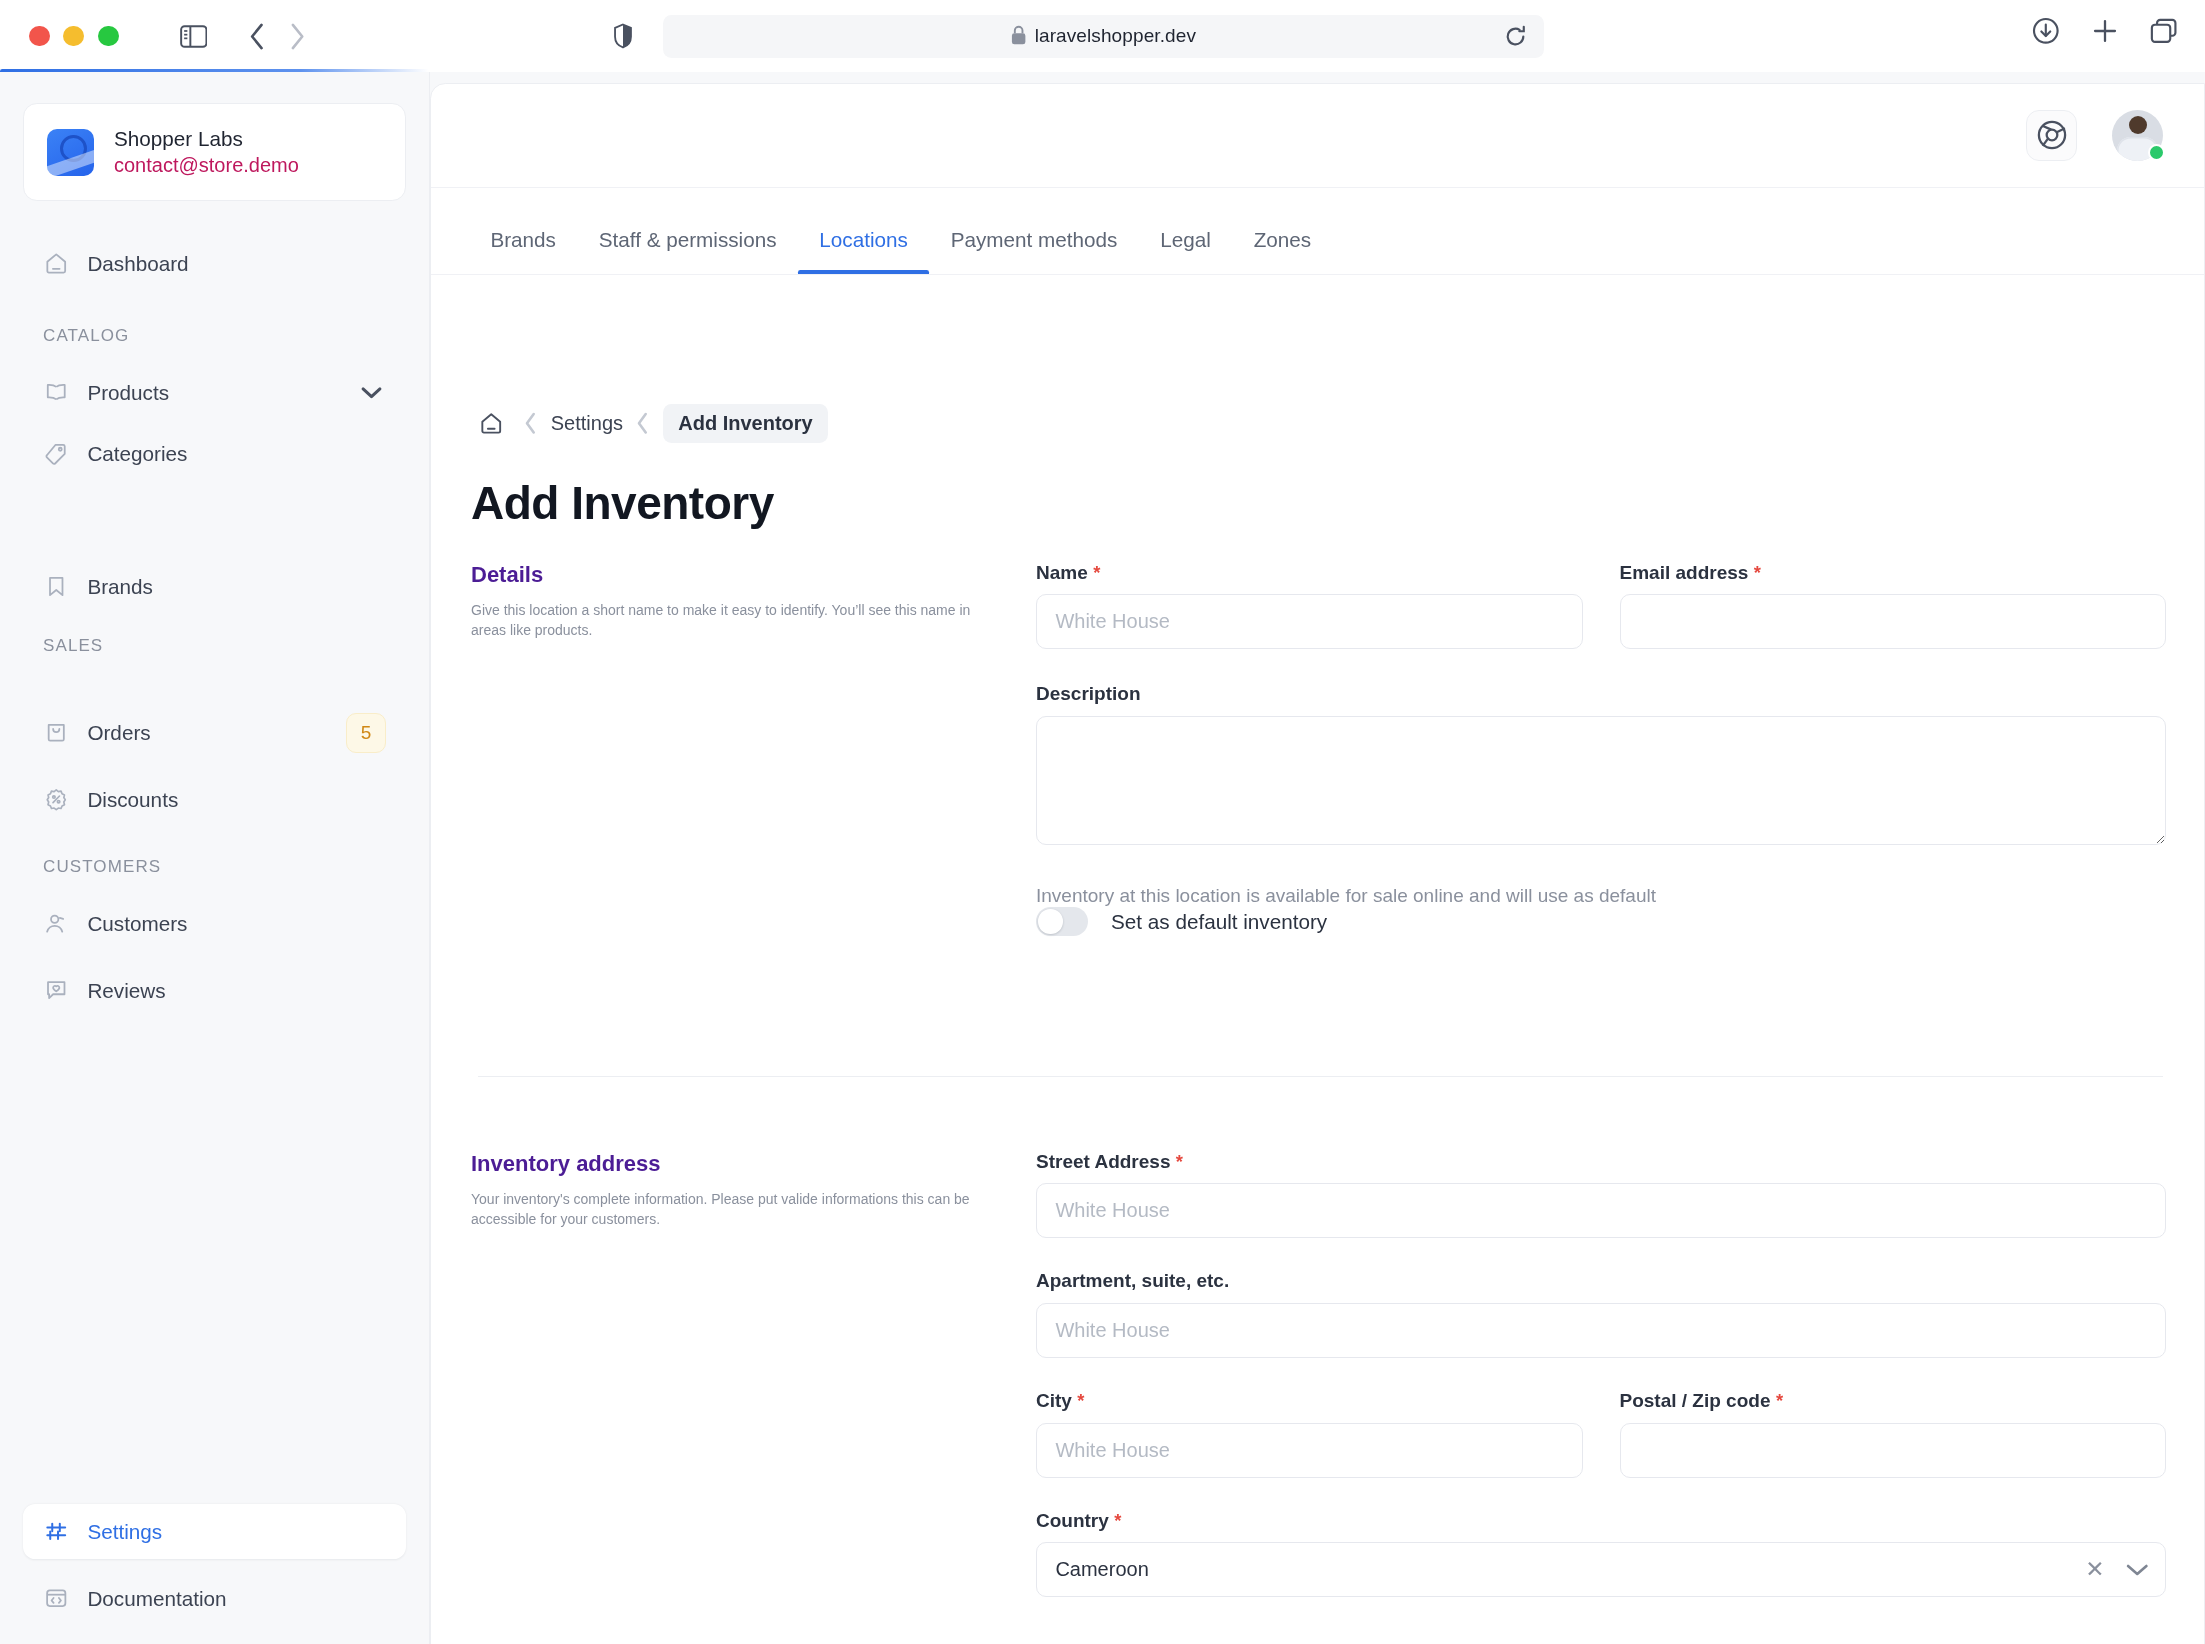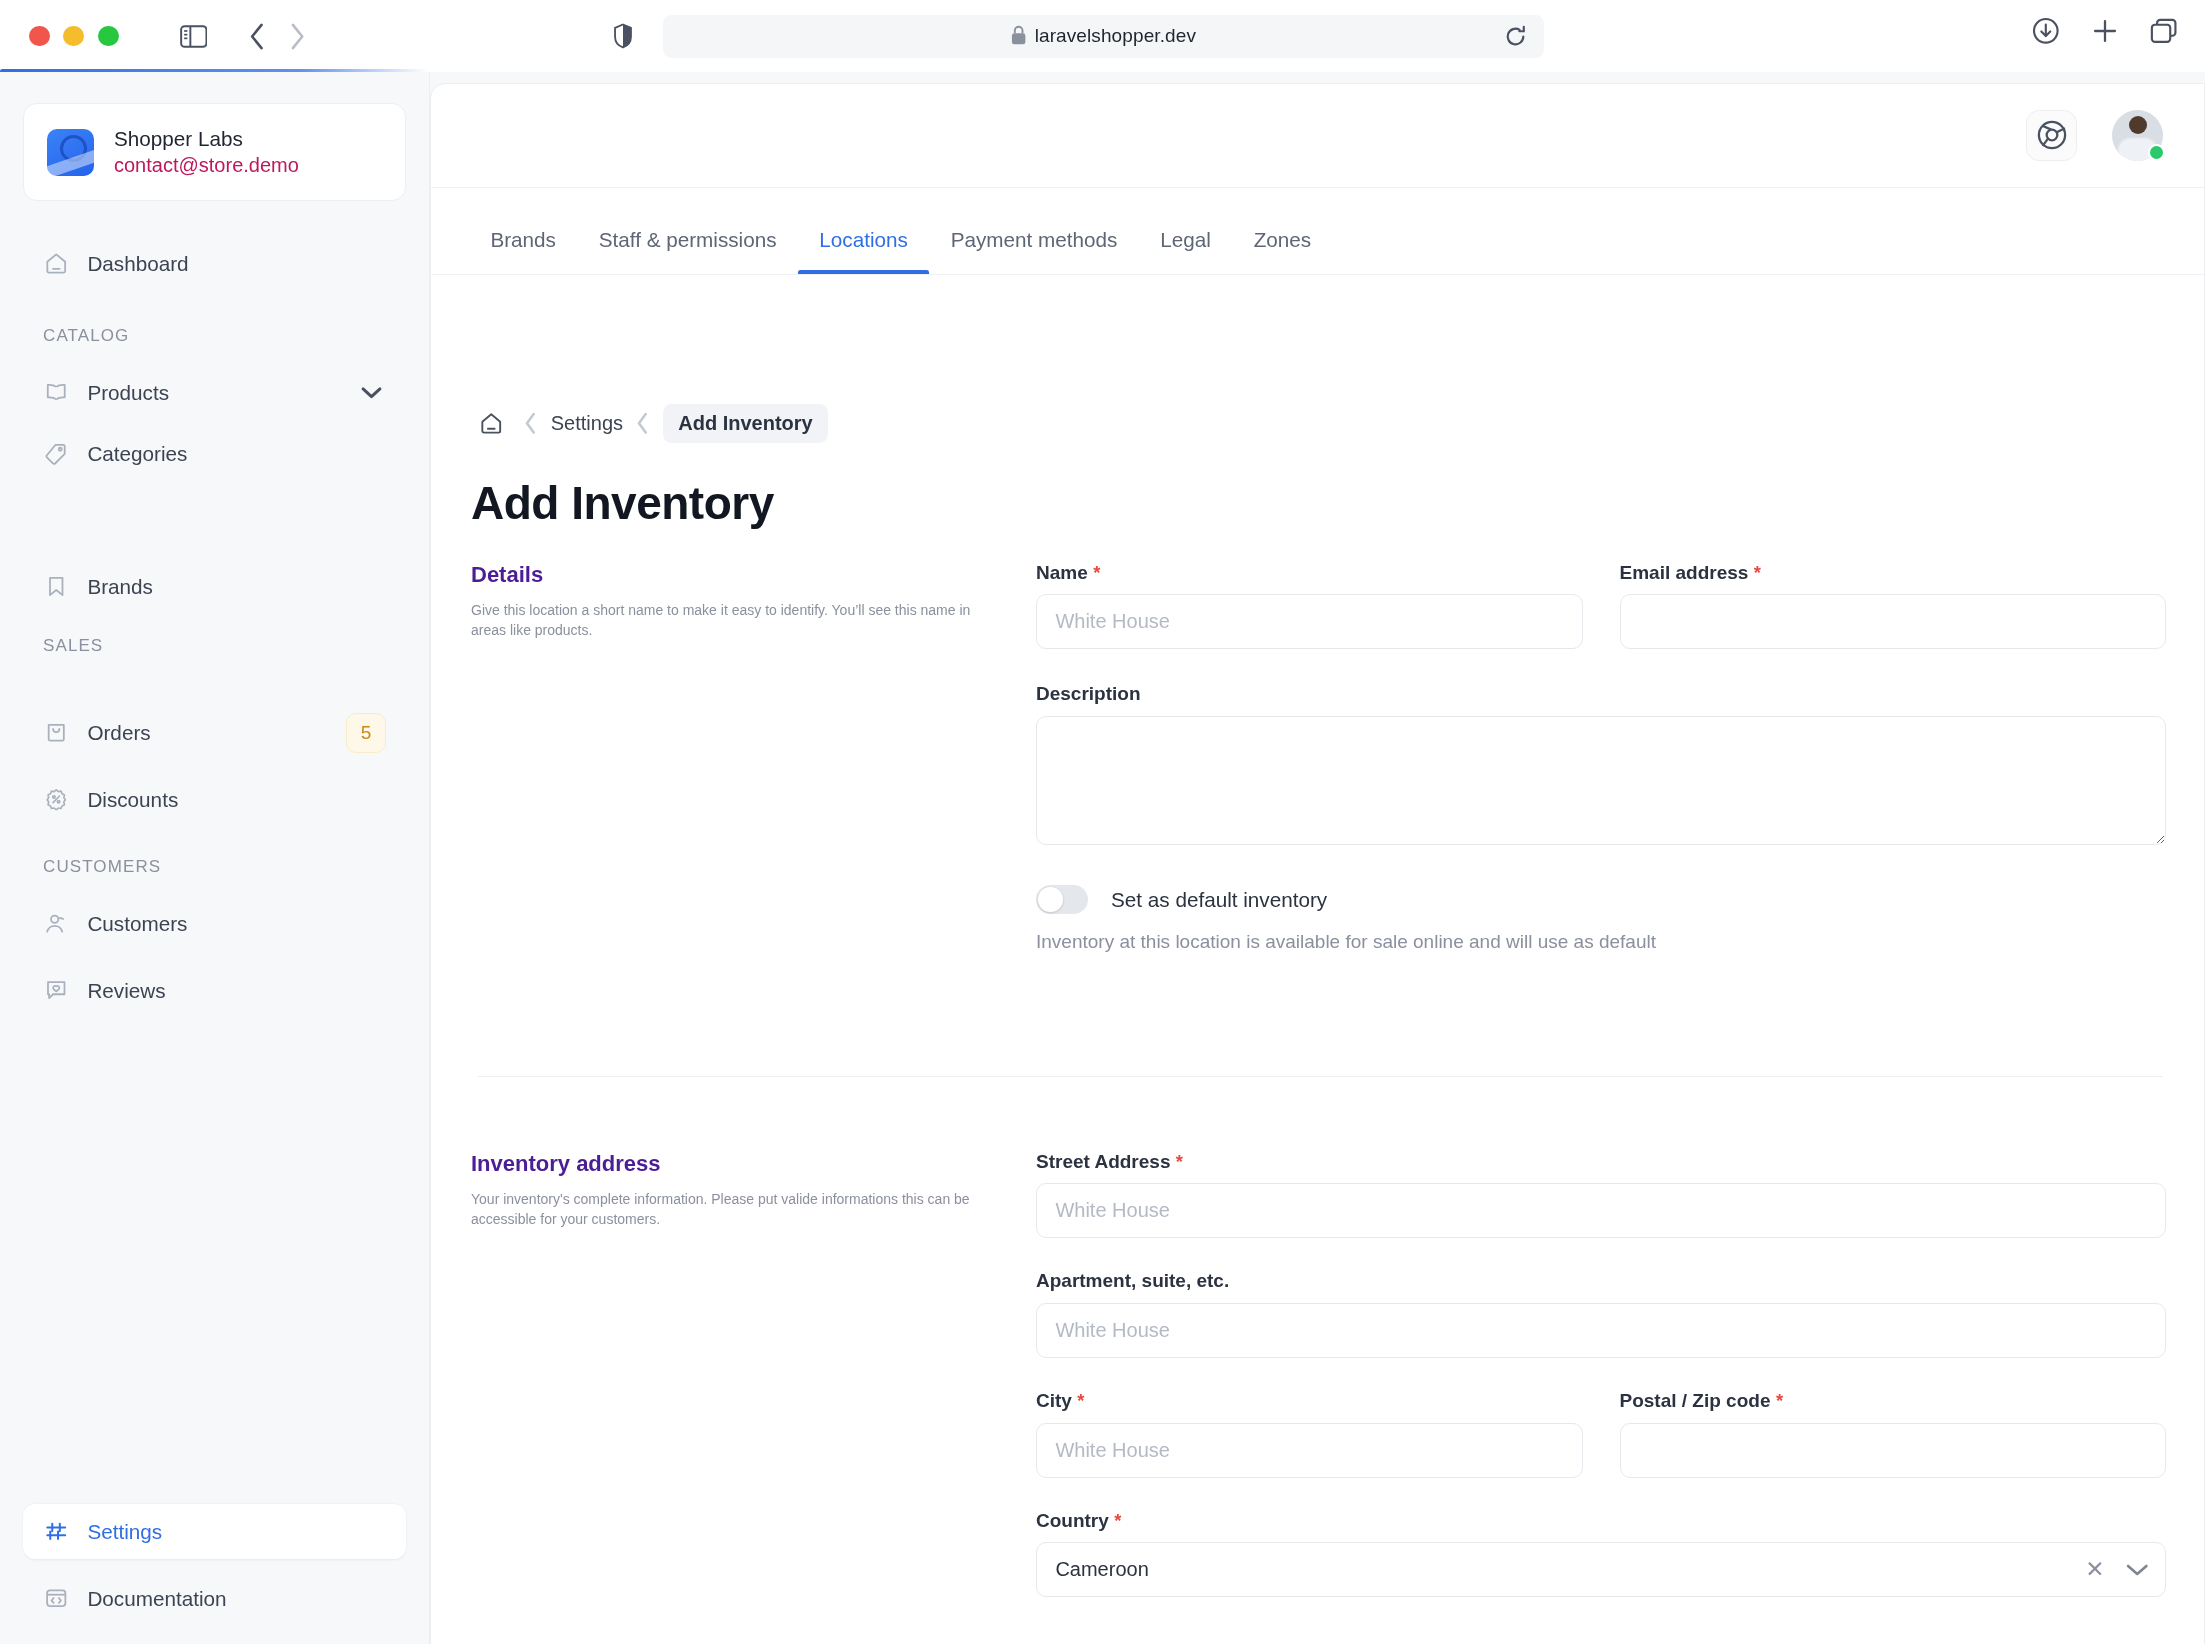--- a/index.html
+++ b/index.html
@@ -726,25 +726,25 @@
               <input class="input" type="text" placeholder="" style="">
             </div>
           </div>
 
           <div style="margin-top:34px">
             <div class="field-label">Description</div>
             <textarea class="input" placeholder="" style=""></textarea>
           </div>
 
           <div style="margin-top:37px">
+            <div id="toggle-help">Inventory at this location is available for sale online and will use as default</div>
             <div id="toggle-row">
               <div id="toggle"></div>
               <div id="toggle-label">Set as default inventory</div>
             </div>
-            <div id="toggle-help">Inventory at this location is available for sale online and will use as default</div>
           </div>
         </div>
       </div>
 
       <div id="divider"></div>
 
       <div class="section" style="top:1067px">
         <div class="sec-left">
           <div class="sec-title">Inventory address</div>
           <div class="sec-desc">Your inventory's complete information. Please put valide informations this can be accessible for your customers.</div>

